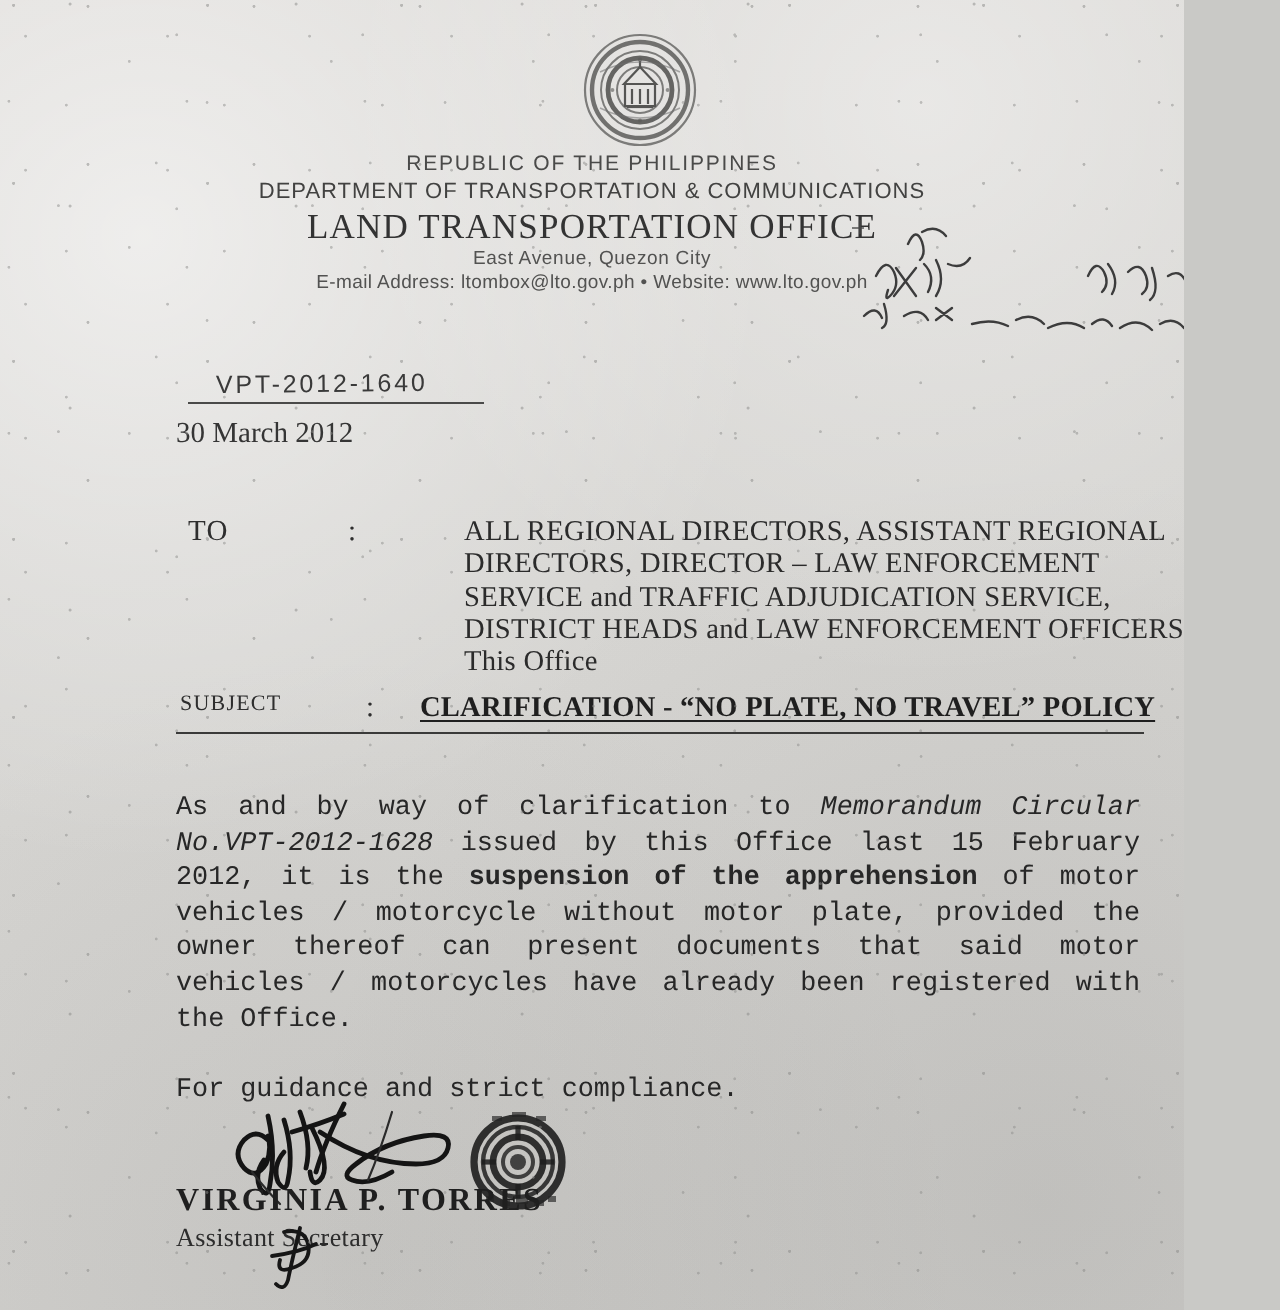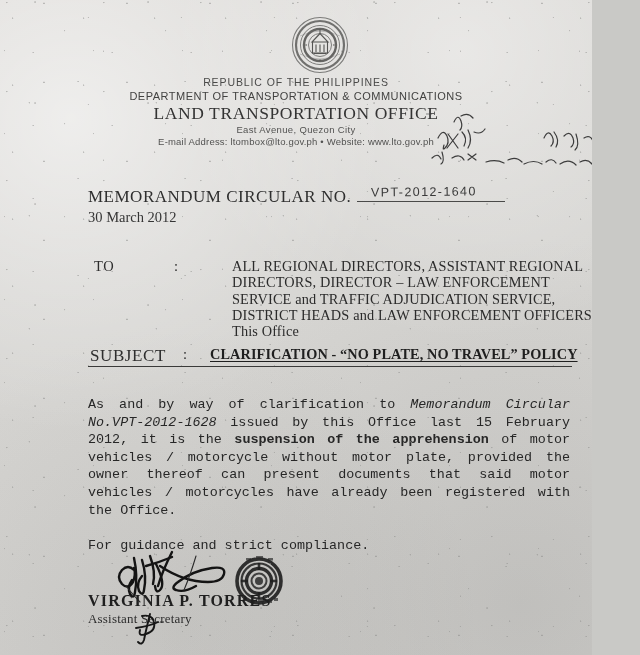--- a/index.html
+++ b/index.html
@@ -149,21 +149,21 @@
   .field-value div { white-space: nowrap; }
 
   
   #subject-block {
     position: absolute; left: 88px; top: 346px; width: 484px;
     border-bottom: 1.6px solid #3a3a39;
     padding-bottom: 3px;
   }
   #subject-label {
     position: absolute; left: 2px; top: 0;
-    font-size: 17px; letter-spacing: 0.6px; color: #2e2e2e;
+    font-size: 11px; letter-spacing: 0.6px; color: #2e2e2e;
   }
   #subject-colon {
     position: absolute; left: 95px; top: 0;
     font-size: 14.5px; color: #2e2e2e;
   }
   #subject-value {
     margin-left: 122px;
     font-size: 14.3px;
     font-weight: bold;
     letter-spacing: 0.1px;
@@ -269,21 +269,21 @@
         <path d="M100 56 q10 -5 18 0 M122 54 q6 -5 10 1"></path>
         <path d="M136 56 q9 -6 16 1 M156 54 q7 -4 12 2"></path>
       </g>
       <g stroke="#4a4a4a" stroke-width="0.9" fill="none" opacity="0.7">
         <path d="M2 6 l6 0 M6 2 l0 7"></path>
       </g>
     </svg>
   </div>
 
   <div id="mc-block">
-    <span class="mc-label">MEMORANDUM CIRCULAR NO.</span><span id="mc-number-field"><span class="mc-handwritten">VPT-2012-1640</span></span>
+    <span id="mc-number-field"><span class="mc-handwritten">VPT-2012-1640</span></span>
     <div id="mc-date">30 March 2012</div>
   </div>
 
   <div id="stray-mark">
     <svg viewBox="0 0 20 10" width="20" height="10" class="noclick">
       <path d="M2 5 l14 0" stroke="#5a5a58" stroke-width="1" fill="none"></path>
     </svg>
   </div>
 
   <div id="to-block">

